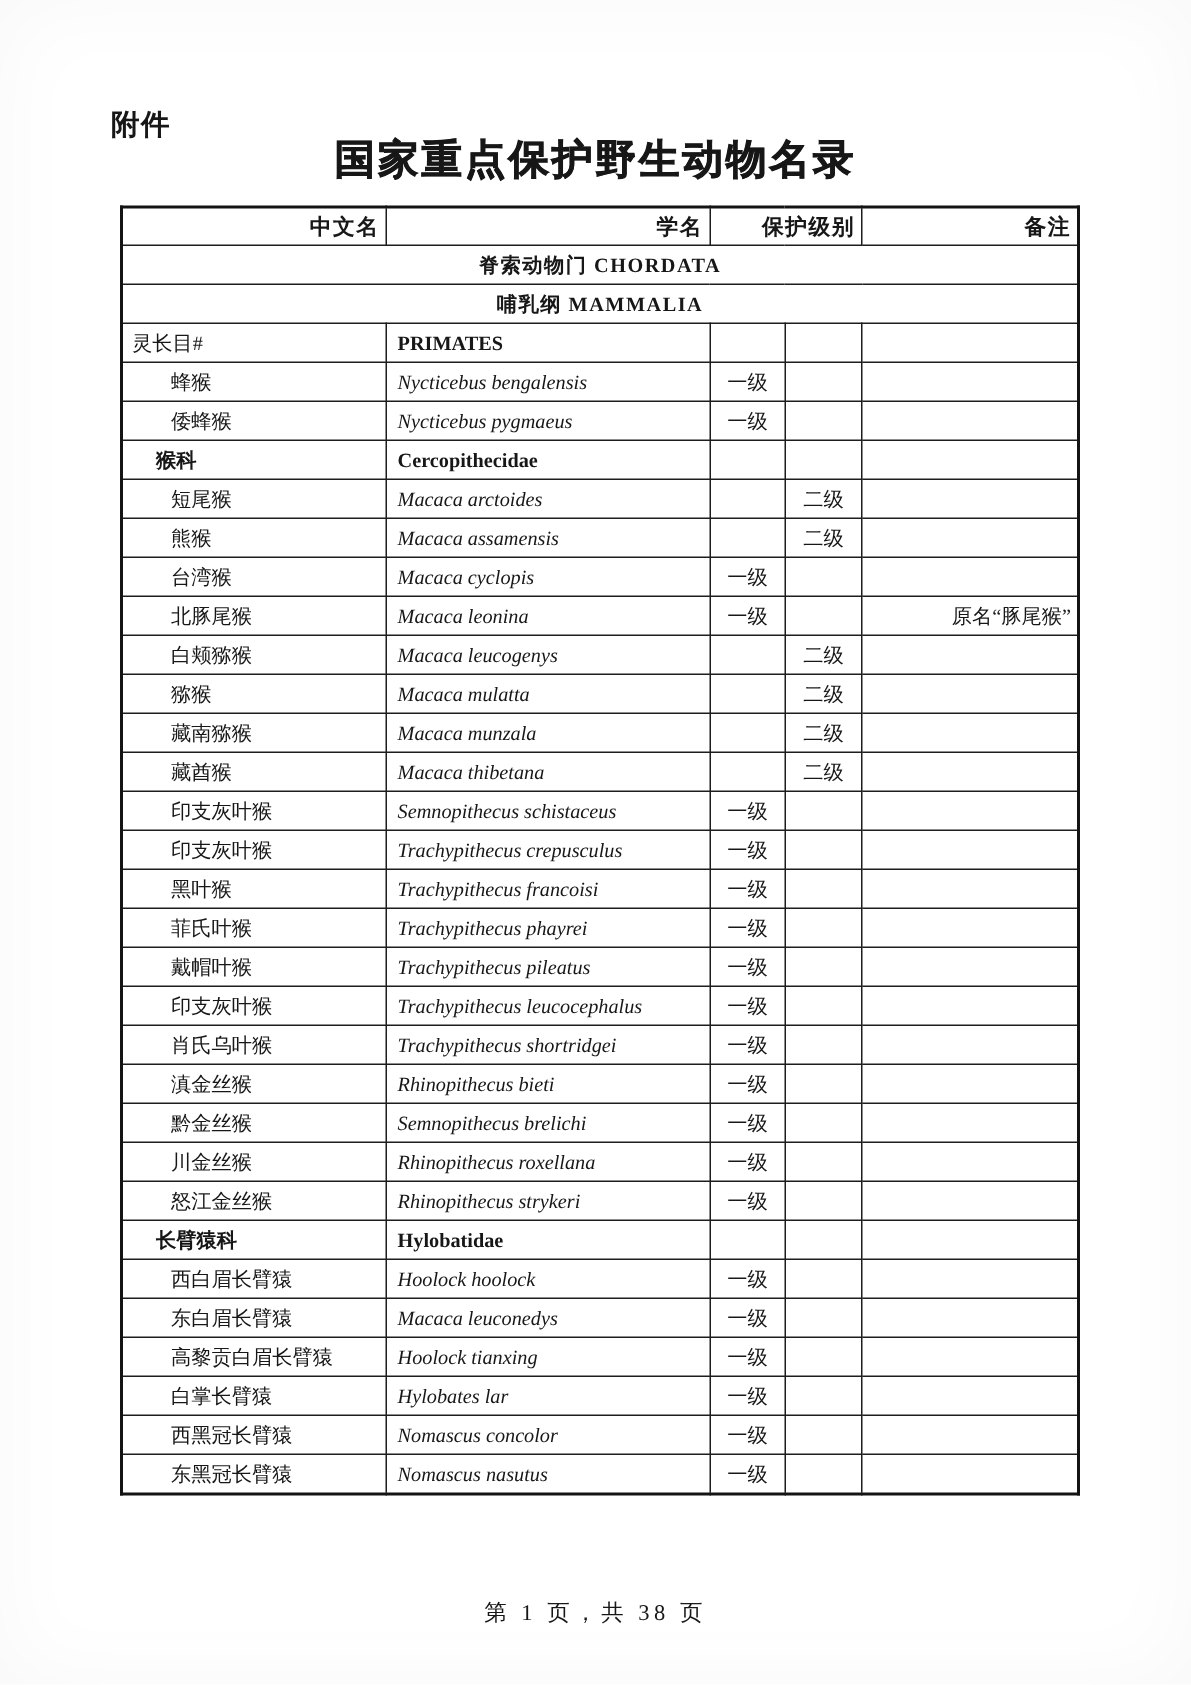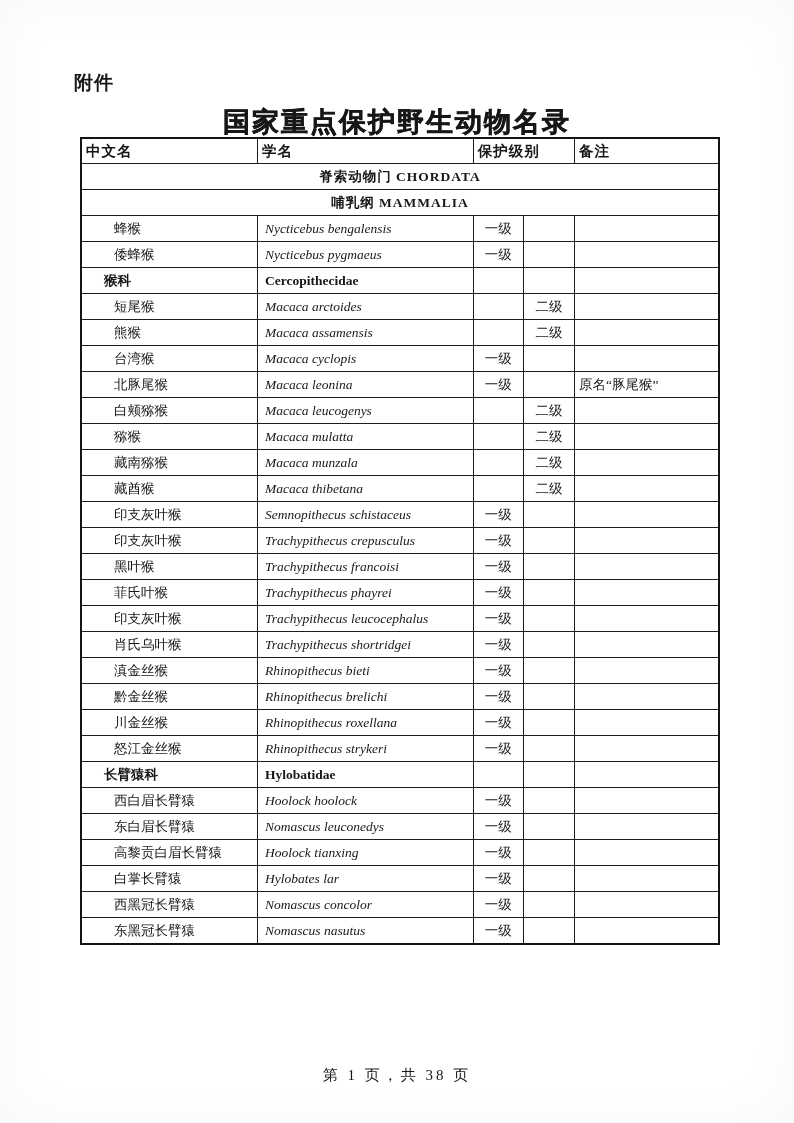--- a/index.html
+++ b/index.html
@@ -24,21 +24,21 @@
     top: 70px;
     font-size: 19px;
     font-weight: bold;
     letter-spacing: 1px;
   }
   .doc-title {
     position: absolute;
     left: 0;
     right: 0;
     top: 88px;
-    margin: 16px;
+    margin: 0;
     text-align: center;
     font-size: 27px;
     font-weight: bold;
     letter-spacing: 2px;
     -webkit-text-stroke: 0.5px #171717;
   }
   .table-wrap {
     position: absolute;
     left: 80px;
     top: 137px;
@@ -55,21 +55,21 @@
     border: 1.5px solid #1d1d1d;
     padding: 0 4px;
     overflow: hidden;
     white-space: nowrap;
     vertical-align: middle;
   }
   .animal-table thead th {
     height: 24px;
     font-size: 14.5px;
     font-weight: bold;
-    text-align: left;
+    text-align: right;
     letter-spacing: 1px;
   }
   .animal-table tbody td {
     height: 25px;
     font-size: 13.5px;
   }
   td.section-cell {
     text-align: center;
     font-weight: bold;
     letter-spacing: 1px;
@@ -81,21 +81,21 @@
   td.sci-cell { text-align: left; padding-left: 7px; }
   td.sci-cell.order,
   td.sci-cell.family { font-weight: bold; }
   td.sci-cell.species { font-style: italic; }
   td.lv-cell {
     text-align: center;
     font-size: 13px;
     padding: 0 1px;
   }
   td.note-cell {
-    text-align: left;
+    text-align: right;
     font-size: 12.5px;
     margin-left: 14px;
   }
   .page-footer {
     position: absolute;
     left: 0;
     right: 0;
     top: 1066px;
     text-align: center;
     font-size: 15px;
@@ -131,20 +131,27 @@
       </thead>
       <tbody>
 
       <tr>
             <td colspan="5" class="section-cell">脊索动物门  CHORDATA</td>
           </tr>
           <tr>
             <td colspan="5" class="section-cell">哺乳纲  MAMMALIA</td>
           </tr>
           <tr>
+            <td class="cn-cell order">灵长目#</td>
+            <td class="sci-cell order">PRIMATES</td>
+            <td class="lv-cell"></td>
+            <td class="lv-cell"></td>
+            <td class="note-cell"></td>
+          </tr>
+          <tr>
             <td class="cn-cell species">蜂猴</td>
             <td class="sci-cell species">Nycticebus bengalensis</td>
             <td class="lv-cell">一级</td>
             <td class="lv-cell"></td>
             <td class="note-cell"></td>
           </tr>
           <tr>
             <td class="cn-cell species">倭蜂猴</td>
             <td class="sci-cell species">Nycticebus pygmaeus</td>
             <td class="lv-cell">一级</td>
@@ -236,20 +243,27 @@
             <td class="note-cell"></td>
           </tr>
           <tr>
             <td class="cn-cell species">菲氏叶猴</td>
             <td class="sci-cell species">Trachypithecus phayrei</td>
             <td class="lv-cell">一级</td>
             <td class="lv-cell"></td>
             <td class="note-cell"></td>
           </tr>
           <tr>
+            <td class="cn-cell species">戴帽叶猴</td>
+            <td class="sci-cell species">Trachypithecus pileatus</td>
+            <td class="lv-cell">一级</td>
+            <td class="lv-cell"></td>
+            <td class="note-cell"></td>
+          </tr>
+          <tr>
             <td class="cn-cell species">印支灰叶猴</td>
             <td class="sci-cell species">Trachypithecus leucocephalus</td>
             <td class="lv-cell">一级</td>
             <td class="lv-cell"></td>
             <td class="note-cell"></td>
           </tr>
           <tr>
             <td class="cn-cell species">肖氏乌叶猴</td>
             <td class="sci-cell species">Trachypithecus shortridgei</td>
             <td class="lv-cell">一级</td>
@@ -258,21 +272,21 @@
           </tr>
           <tr>
             <td class="cn-cell species">滇金丝猴</td>
             <td class="sci-cell species">Rhinopithecus bieti</td>
             <td class="lv-cell">一级</td>
             <td class="lv-cell"></td>
             <td class="note-cell"></td>
           </tr>
           <tr>
             <td class="cn-cell species">黔金丝猴</td>
-            <td class="sci-cell species">Rhinopithecus brelichi</td>
+            <td class="sci-cell species">Semnopithecus brelichi</td>
             <td class="lv-cell">一级</td>
             <td class="lv-cell"></td>
             <td class="note-cell"></td>
           </tr>
           <tr>
             <td class="cn-cell species">川金丝猴</td>
             <td class="sci-cell species">Rhinopithecus roxellana</td>
             <td class="lv-cell">一级</td>
             <td class="lv-cell"></td>
             <td class="note-cell"></td>
@@ -293,21 +307,21 @@
           </tr>
           <tr>
             <td class="cn-cell species">西白眉长臂猿</td>
             <td class="sci-cell species">Hoolock hoolock</td>
             <td class="lv-cell">一级</td>
             <td class="lv-cell"></td>
             <td class="note-cell"></td>
           </tr>
           <tr>
             <td class="cn-cell species">东白眉长臂猿</td>
-            <td class="sci-cell species">Nomascus leuconedys</td>
+            <td class="sci-cell species">Macaca leuconedys</td>
             <td class="lv-cell">一级</td>
             <td class="lv-cell"></td>
             <td class="note-cell"></td>
           </tr>
           <tr>
             <td class="cn-cell species">高黎贡白眉长臂猿</td>
             <td class="sci-cell species">Hoolock tianxing</td>
             <td class="lv-cell">一级</td>
             <td class="lv-cell"></td>
             <td class="note-cell"></td>

